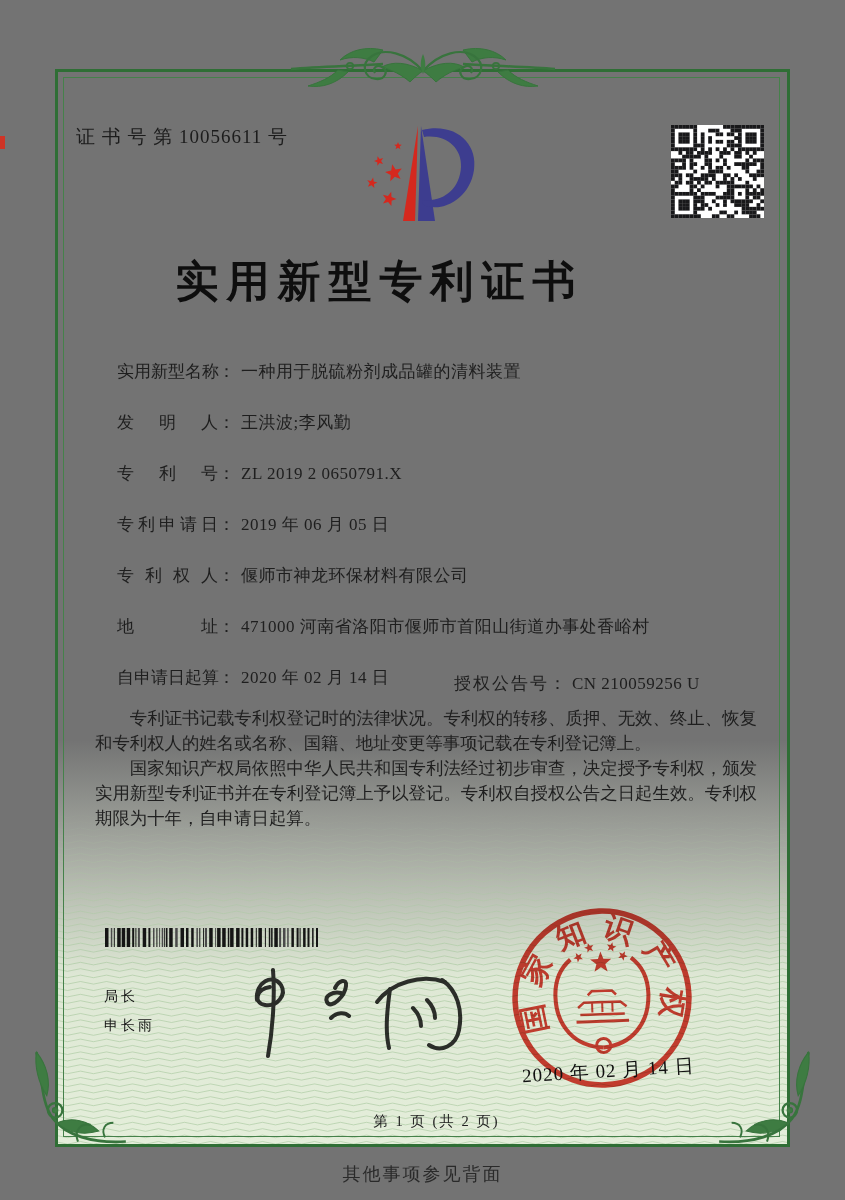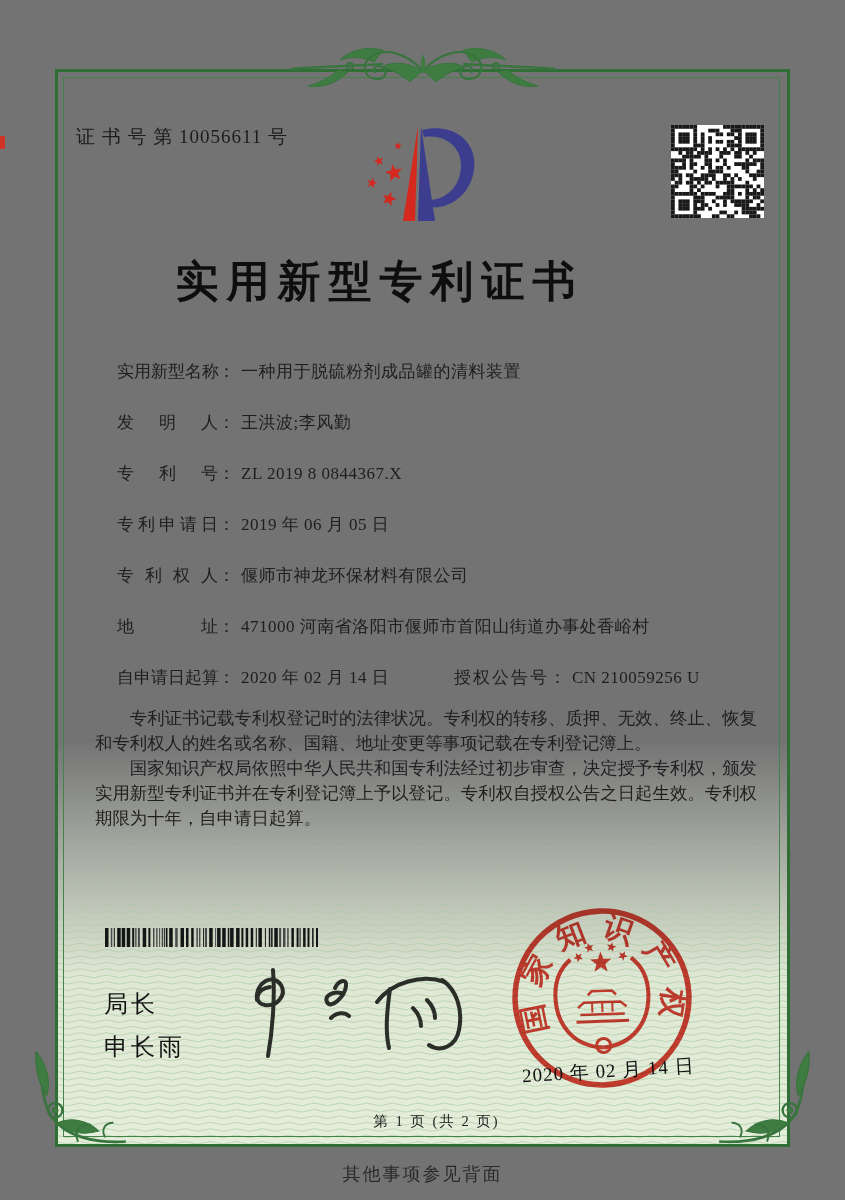--- a/index.html
+++ b/index.html
@@ -23,30 +23,30 @@
   .logo{position:absolute;left:358px;top:120px;width:132px;height:108px;}
   .qr{position:absolute;left:671px;top:125px;width:93px;height:93px;}
   .title{position:absolute;left:0;top:253px;width:759px;text-align:center;
          font-size:43px;font-weight:700;letter-spacing:8px;color:#0e0e0e;}
 
   .fields{position:absolute;left:95px;top:360px;width:664px;font-size:17px;color:#1e1e1e;margin-left:22px;}
   .field-row{position:relative;height:26px;margin-bottom:25px;white-space:nowrap;}
   .f-label{display:inline-block;width:101px;text-align:justify;text-align-last:justify;vertical-align:top;}
   .f-colon{display:inline-block;}
   .f-value{display:inline-block;margin-left:6px;letter-spacing:.5px;}
-  .pair2{position:absolute;left:337px;top:0;font-family:Liberation Serif, serif;}
+  .pair2{position:absolute;left:337px;top:6px;font-family:Liberation Serif, serif;}
   .pair2 .f-label{width:auto;letter-spacing:2px;text-align-last:auto;}
 
   .paras{position:absolute;left:95px;top:706px;width:662px;font-size:17.4px;line-height:25px;
          text-align:justify;color:#1f1f1f;}
   .paras p{margin:0;text-indent:2em;}
 
   .barcode{position:absolute;left:105px;top:928px;width:216px;height:19px;}
 
-  .director{position:absolute;left:104px;top:988px;font-size:24px;letter-spacing:3px;color:#141414;}
+  .director{position:absolute;left:104px;top:988px;font-size:14px;letter-spacing:3px;color:#141414;}
   .director div{margin-bottom:11px;}
   .signature{position:absolute;left:225px;top:958px;width:248px;height:108px;mix-blend-mode:multiply;}
 
   .seal{position:absolute;left:509px;top:905px;width:186px;height:186px;opacity:.95;
         mix-blend-mode:multiply;transform:rotate(-2deg);}
   .seal-date{position:absolute;left:522px;top:1058px;font-size:19px;letter-spacing:1px;
              color:#101010;transform:rotate(-3.5deg);}
 
   .page-info{position:absolute;left:14px;top:1112px;width:845px;text-align:center;font-size:14.5px;
              letter-spacing:2px;color:#222;}
@@ -513,21 +513,21 @@
   <div class="title">实用新型专利证书</div>
 
   <div class="fields">
     <div class="field-row">
       <span class="f-label">实用新型名称</span><span class="f-colon">：</span><span class="f-value">一种用于脱硫粉剂成品罐的清料装置</span>
     </div>
     <div class="field-row">
       <span class="f-label">发明人</span><span class="f-colon">：</span><span class="f-value">王洪波;李风勤</span>
     </div>
     <div class="field-row">
-      <span class="f-label">专利号</span><span class="f-colon">：</span><span class="f-value">ZL 2019 8 0844367.X</span>
+      <span class="f-label">专利号</span><span class="f-colon">：</span><span class="f-value">ZL 2019 2 0650791.X</span>
     </div>
     <div class="field-row">
       <span class="f-label">专利申请日</span><span class="f-colon">：</span><span class="f-value">2019 年 06 月 05 日</span>
     </div>
     <div class="field-row">
       <span class="f-label">专利权人</span><span class="f-colon">：</span><span class="f-value">偃师市神龙环保材料有限公司</span>
     </div>
     <div class="field-row">
       <span class="f-label">地址</span><span class="f-colon">：</span><span class="f-value">471000 河南省洛阳市偃师市首阳山街道办事处香峪村</span>
     </div>

